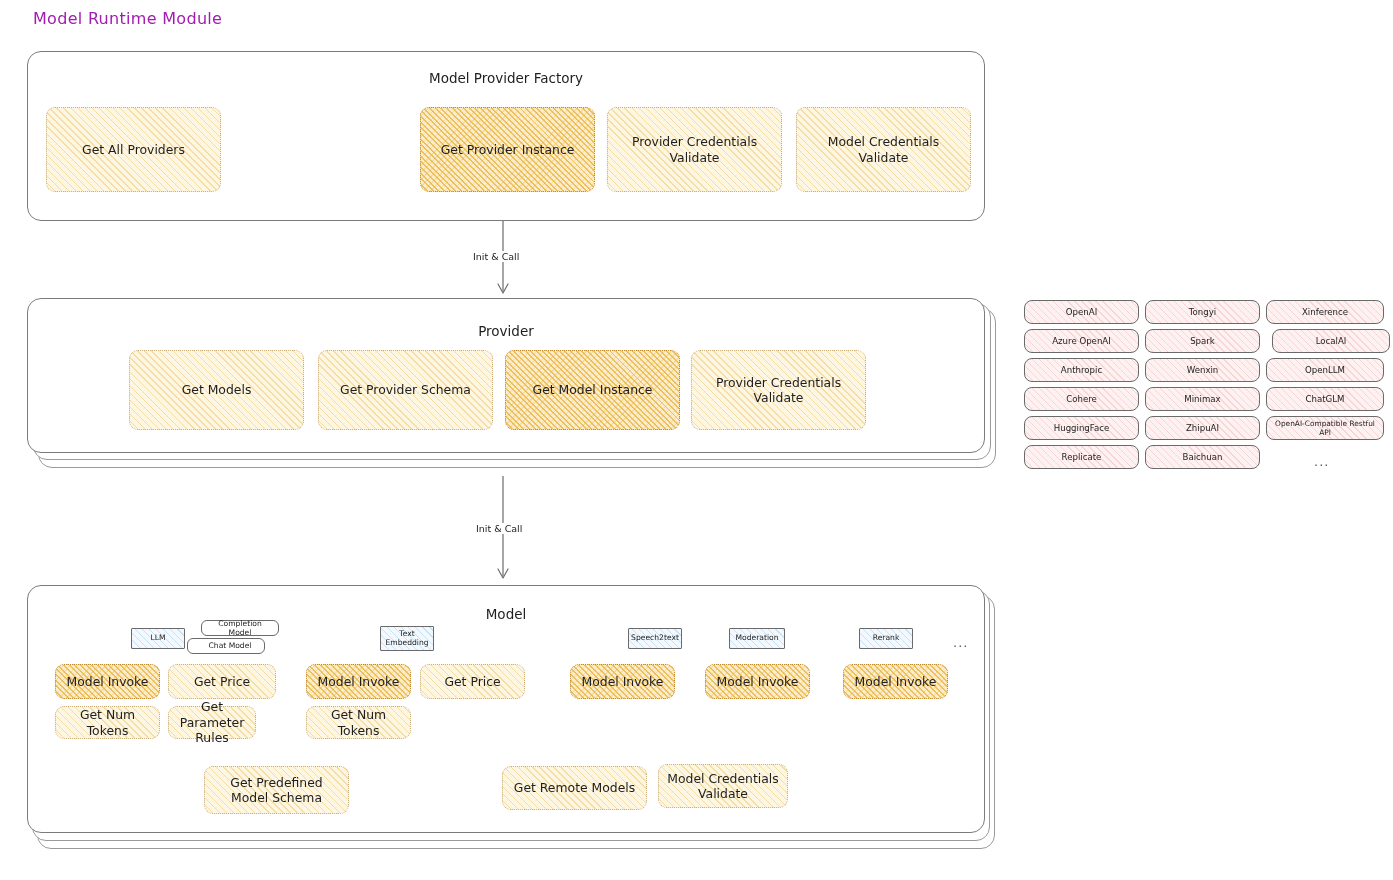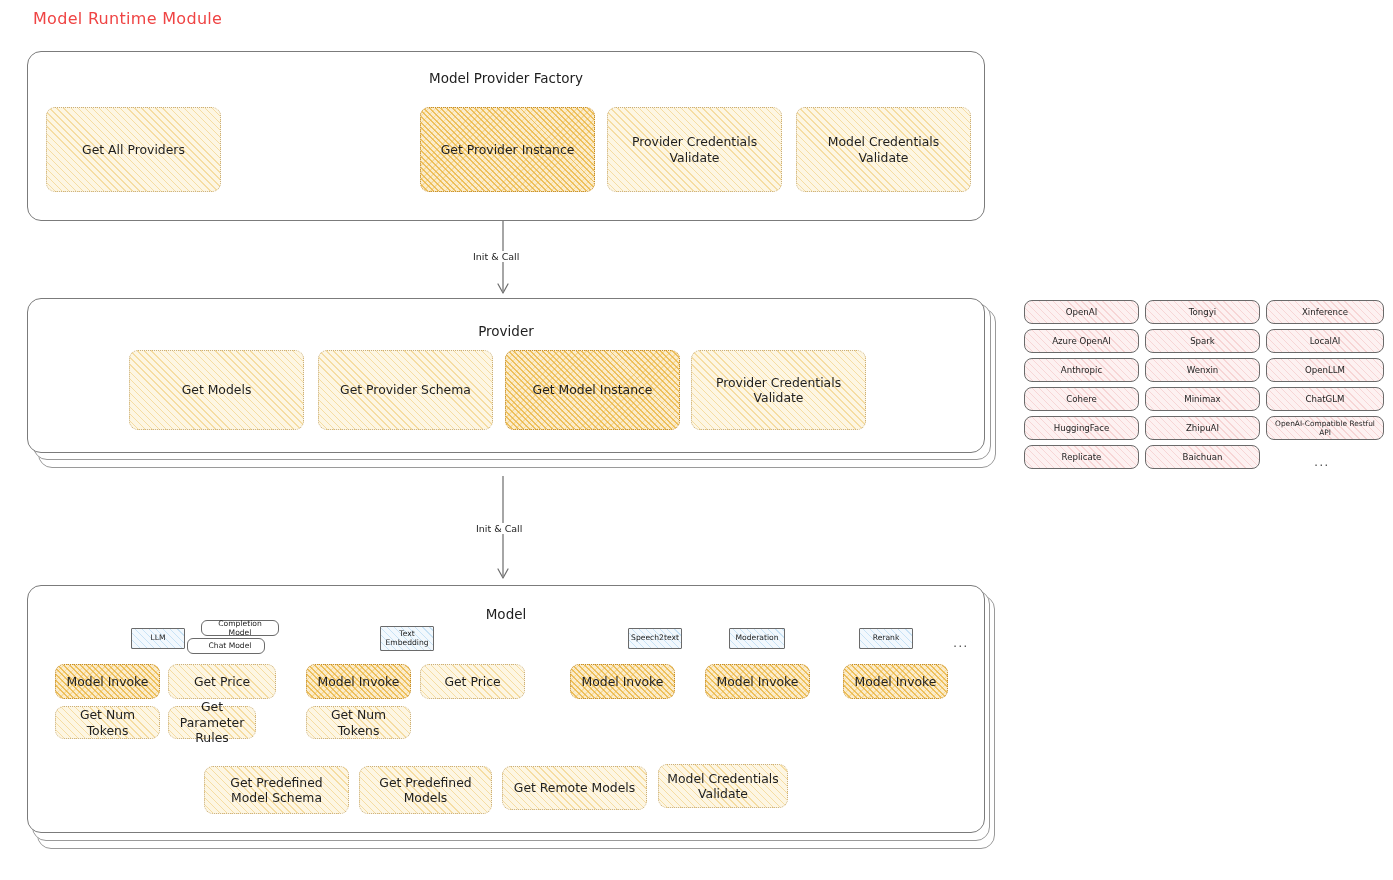--- a/index.html
+++ b/index.html
@@ -15,21 +15,21 @@
     font-family: "DejaVu Sans", sans-serif;
     overflow: hidden;
   }
 
   
   #page-title {
     position: absolute;
     left: 33px;
     top: 9px;
     font-size: 16px;
-    color: #ef4444;
+    color: #a21caf;
     letter-spacing: .3px;
     font-family: "DejaVu Sans", sans-serif;
   }
 
   
   .container {
     position: absolute;
     border: 1.3px solid #7b7b7b;
     border-radius: 14px;
     background: #ffffff;
@@ -200,21 +200,21 @@
   <div class="node p" style="left:0px;   top:145px; width:115px; height:24px;">Replicate</div>
 
   <div class="node p" style="left:121px; top:0px;   width:115px; height:24px;">Tongyi</div>
   <div class="node p" style="left:121px; top:29px;  width:115px; height:24px;">Spark</div>
   <div class="node p" style="left:121px; top:58px;  width:115px; height:24px;">Wenxin</div>
   <div class="node p" style="left:121px; top:87px;  width:115px; height:24px;">Minimax</div>
   <div class="node p" style="left:121px; top:116px; width:115px; height:24px;">ZhipuAI</div>
   <div class="node p" style="left:121px; top:145px; width:115px; height:24px;">Baichuan</div>
 
   <div class="node p" style="left:242px; top:0px;   width:118px; height:24px;">Xinference</div>
-  <div class="node p" style="left:242px; top:29px;  width:118px; height:24px;">LocalAI</div>
+  <div class="node p" style="left:248px; top:29px;  width:118px; height:24px;">LocalAI</div>
   <div class="node p" style="left:242px; top:58px;  width:118px; height:24px;">OpenLLM</div>
   <div class="node p" style="left:242px; top:87px;  width:118px; height:24px;">ChatGLM</div>
   <div class="node p" style="left:242px; top:116px; width:118px; height:24px; font-size:7.4px;">OpenAI-Compatible Restful API</div>
 
   <div class="ellipsis" style="left:290px; top:155px;">...</div>
 </div>
 
 <svg class="arrow" style="left:490px; top:476px; width:26px; height:108px;" viewBox="0 0 26 108">
   <path d="M13 0 L13 100" stroke="#6b6b6b" stroke-width="1.2" fill="none"></path>
   <path d="M8 93 L13 102 L18 93" stroke="#6b6b6b" stroke-width="1.2" fill="none" stroke-linecap="round" stroke-linejoin="round"></path>
@@ -247,16 +247,15 @@
 
   <div class="node b" style="left:701px; top:42px; width:56px; height:21px;">Moderation</div>
   <div class="node y2" style="left:677px; top:78px; width:105px; height:35px;">Model Invoke</div>
 
   <div class="node b" style="left:831px; top:42px; width:54px; height:21px;">Rerank</div>
   <div class="node y2" style="left:815px; top:78px; width:105px; height:35px;">Model Invoke</div>
 
   <div class="ellipsis" style="left:925px; top:50px;">...</div>
 
   <div class="node y" style="left:176px; top:180px; width:145px; height:48px;">Get Predefined Model Schema</div>
-  <div class="node y" style="left:331px; top:180px; width:133px; height:48px;">Get Predefined Models</div>
   <div class="node y" style="left:474px; top:180px; width:145px; height:44px;">Get Remote Models</div>
   <div class="node y" style="left:630px; top:178px; width:130px; height:44px;">Model Credentials Validate</div>
 </div>
 
 </body></html>

